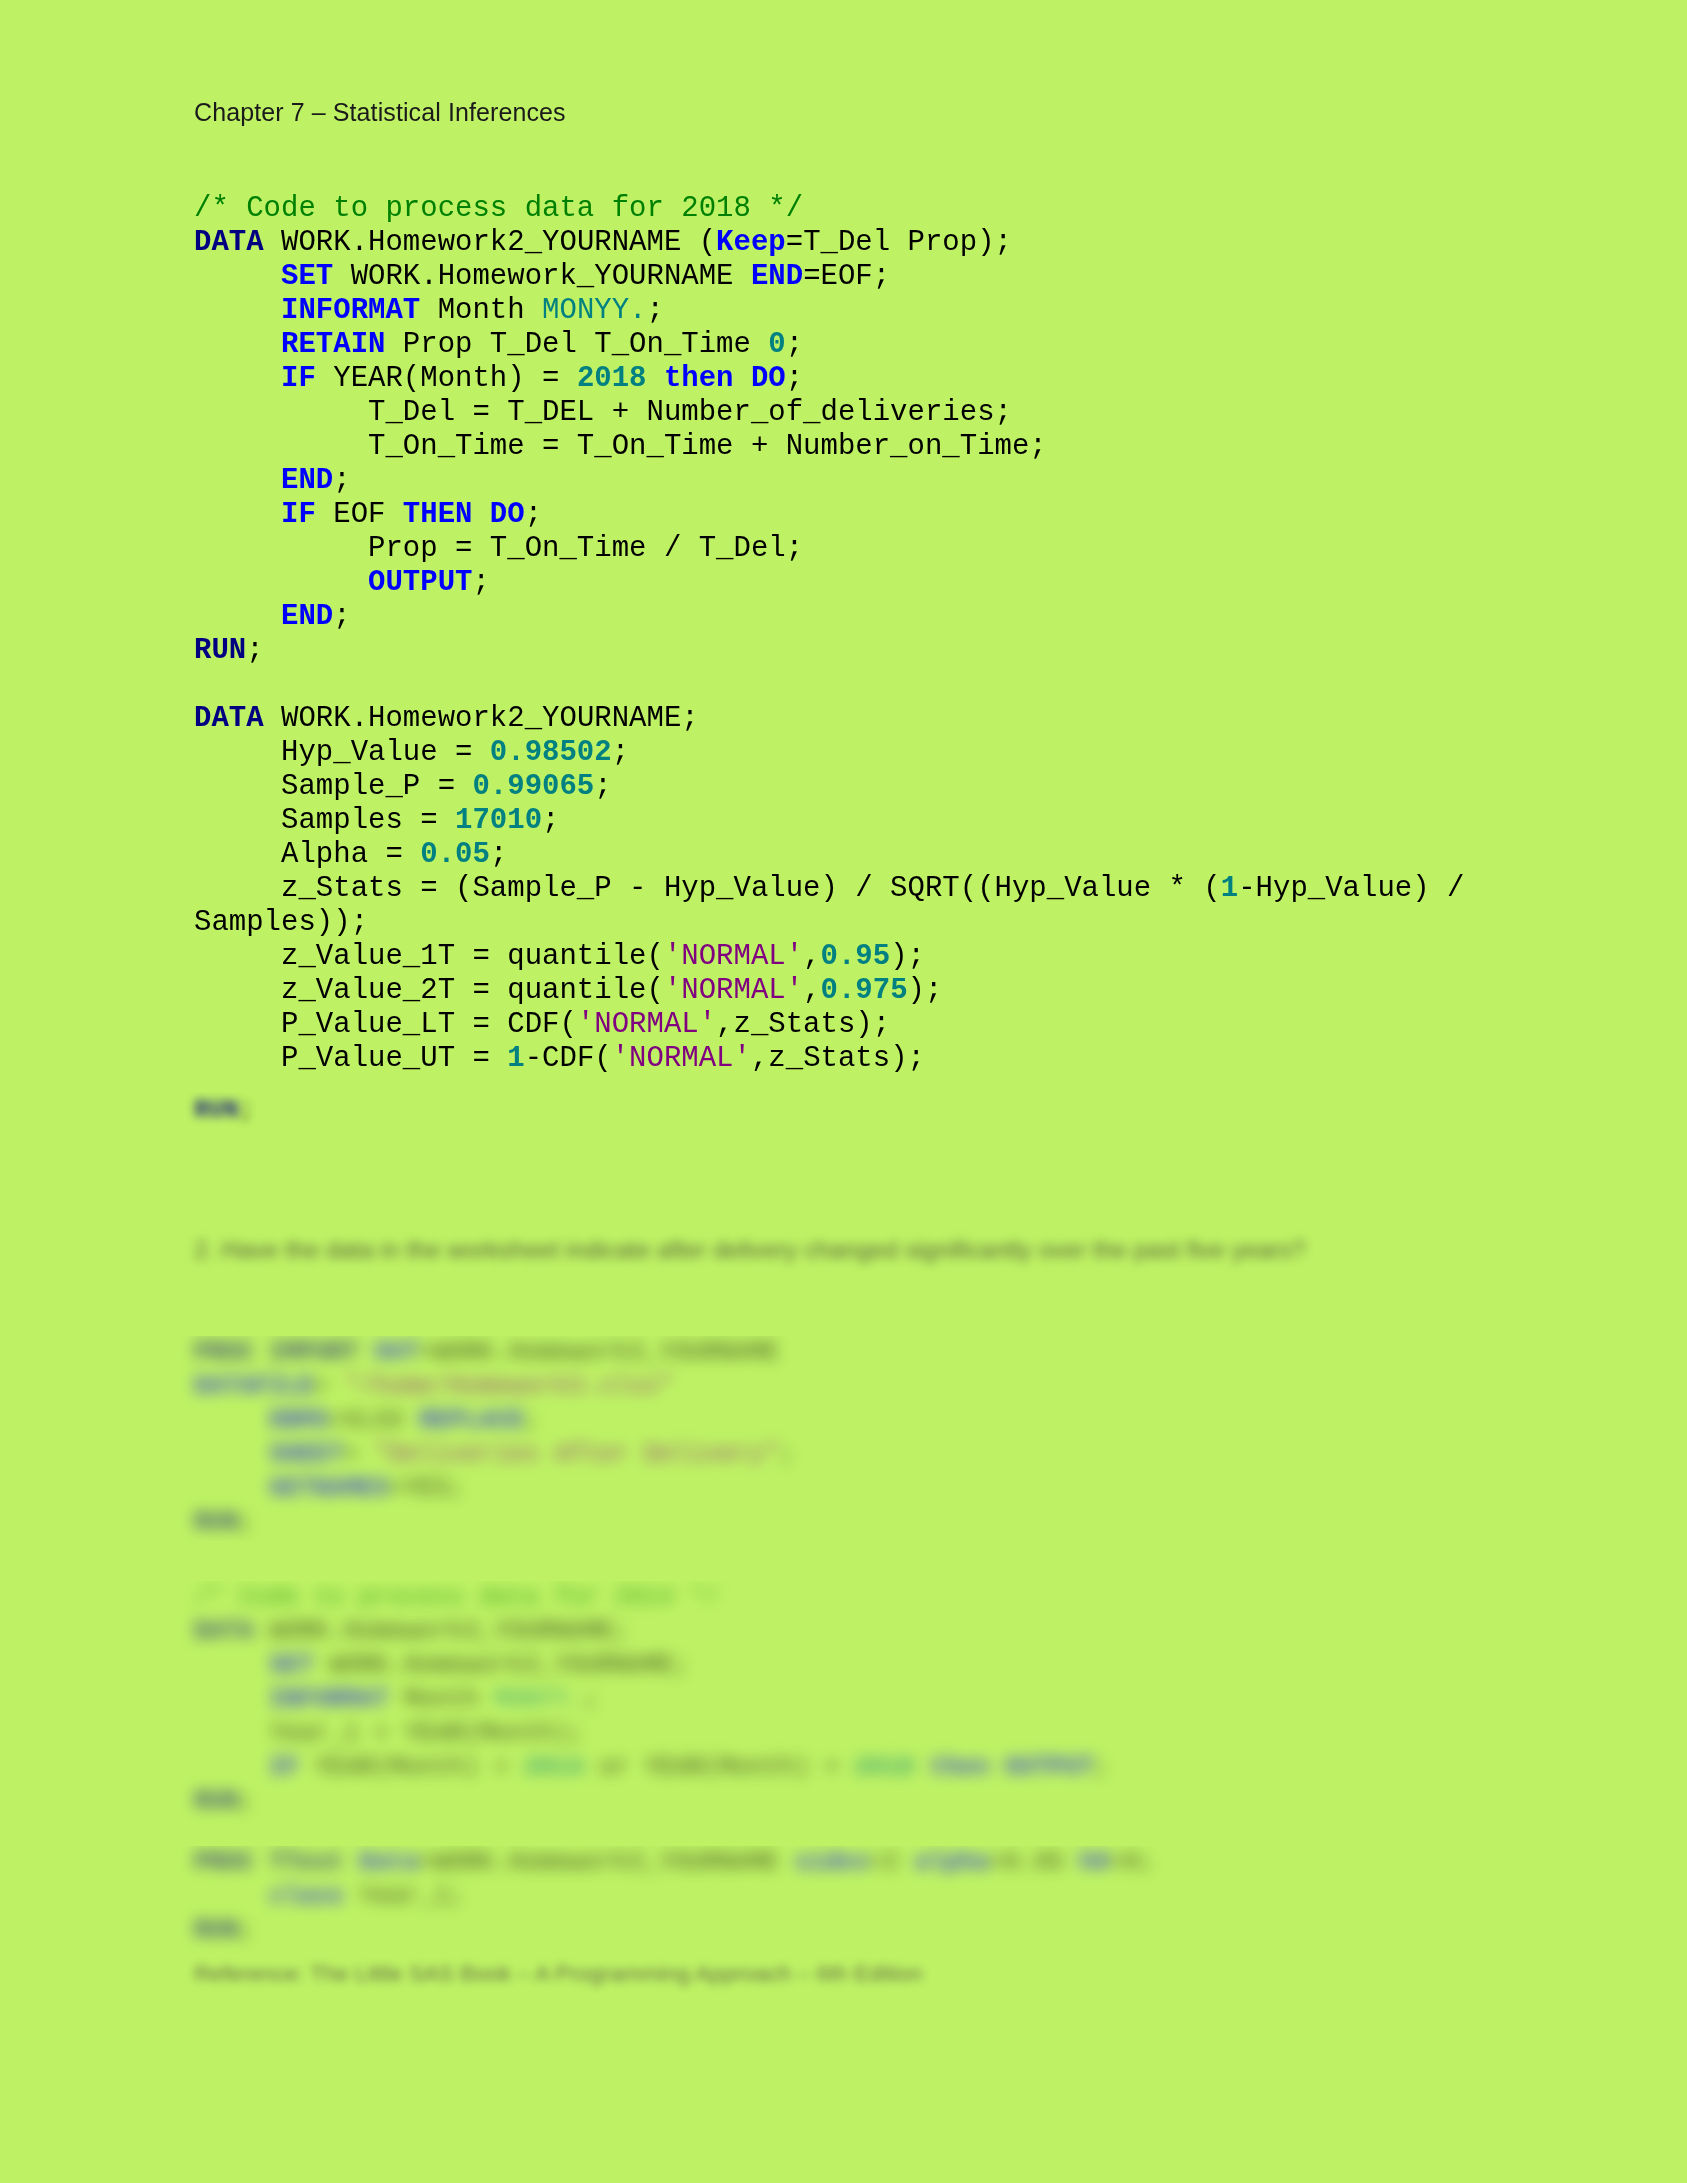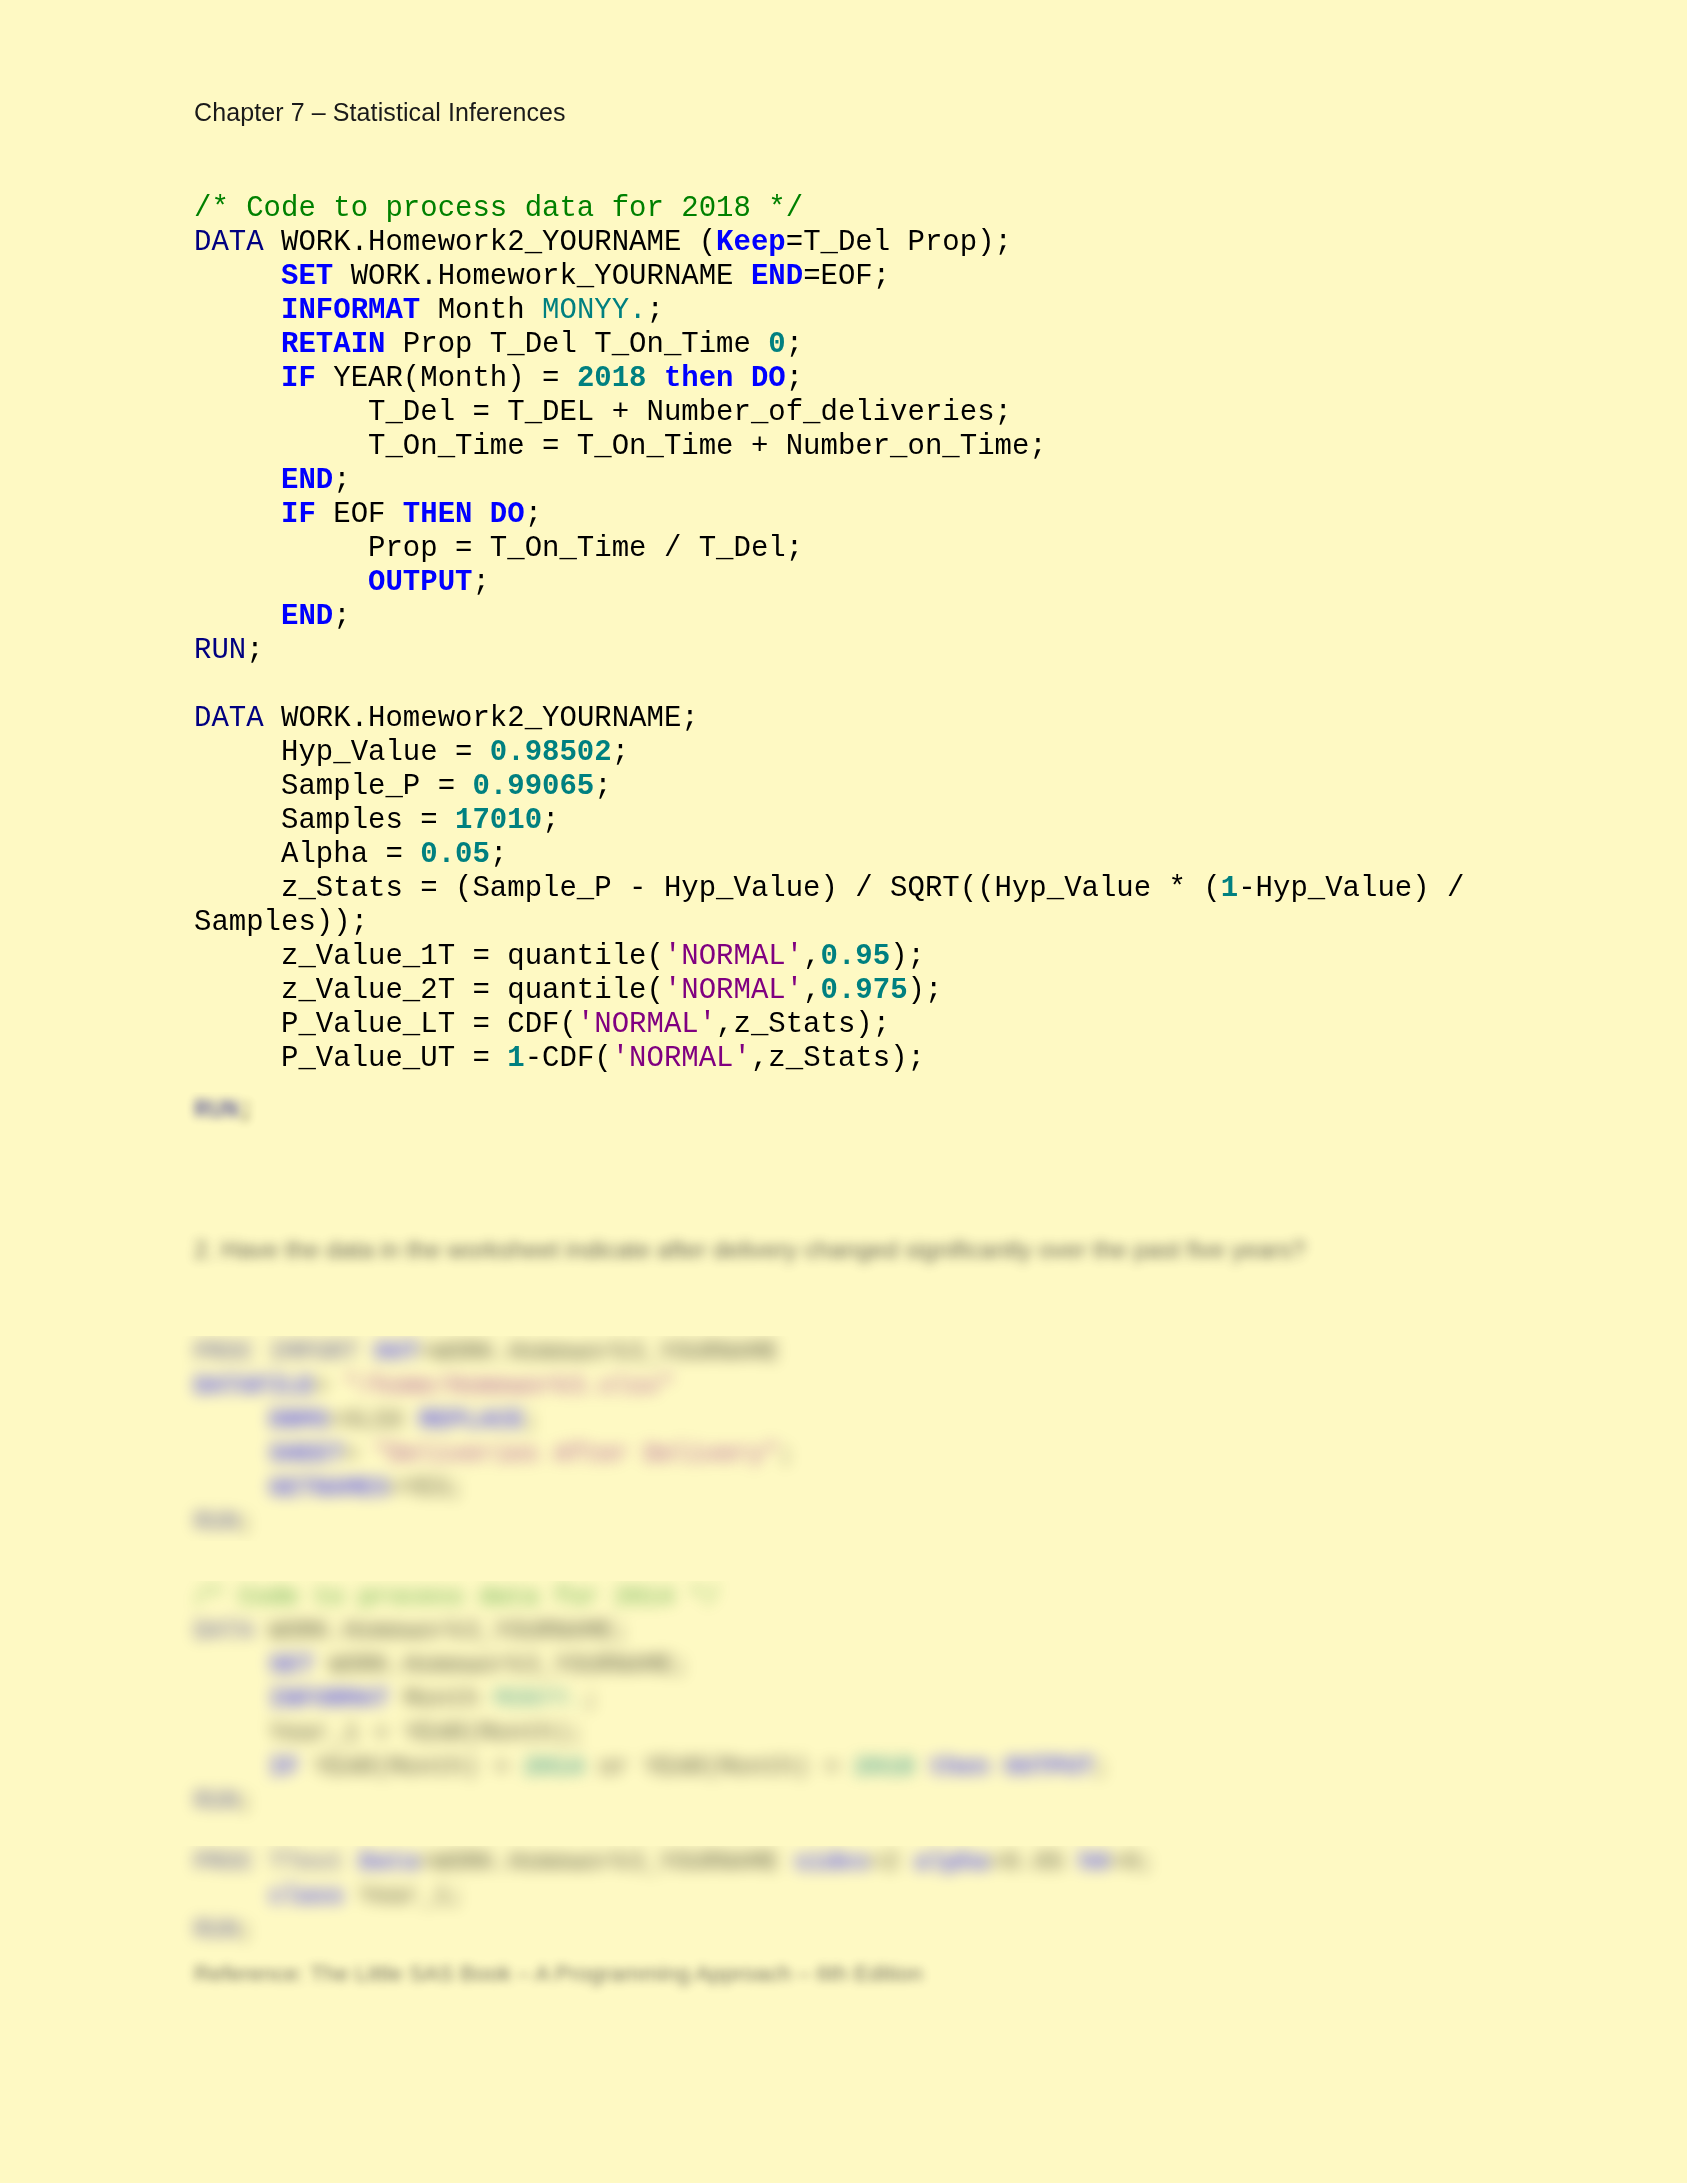--- a/index.html
+++ b/index.html
@@ -14,21 +14,21 @@
     font-family: "Liberation Serif", serif;
     position: relative;
     overflow: hidden;
   }
 
   .page {
     position: absolute;
     top: 0; left: 0;
     width: 1687px;
     height: 2183px;
-    background: #fef9c3;
+    background: #bef264;
   }
 
   
   .doc-header {
     position: absolute;
     left: 194px;
     top: 98px;
     font-family: "Liberation Sans", sans-serif;
     font-size: 25px;
     color: #1a1a1a;
@@ -50,21 +50,21 @@
     word-break: normal;
   }
 
   .code-line {
     white-space: pre-wrap;
     min-height: 34px;
   }
   .code-line.blank { min-height: 34px; }
 
   
-  .k-proc   { color: #000080; font-weight: normal; }  
+  .k-proc   { color: #000080; font-weight: bold; }  
   .k-stmt   { color: #0000ff; font-weight: bold; }                     
   .k-num    { color: #008080; font-weight: bold; }  
   .k-fmt    { color: #008080; text-align: center; }                     
   .k-str    { color: #800080; }                     
   .k-cmt    { color: #008000; }                      */
   .k-plain  { color: #000000; }
 
   
   .blur-zone {
     position: absolute;

